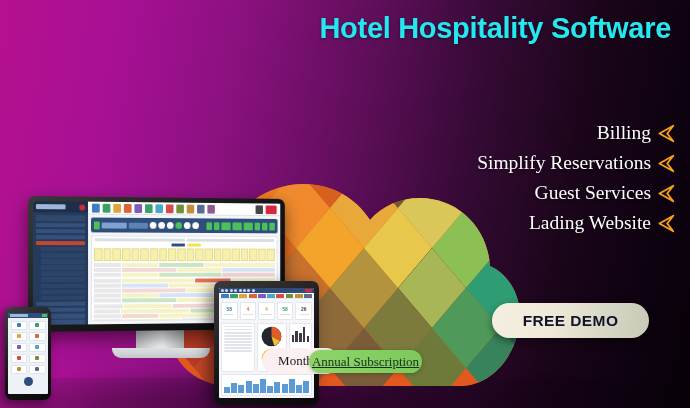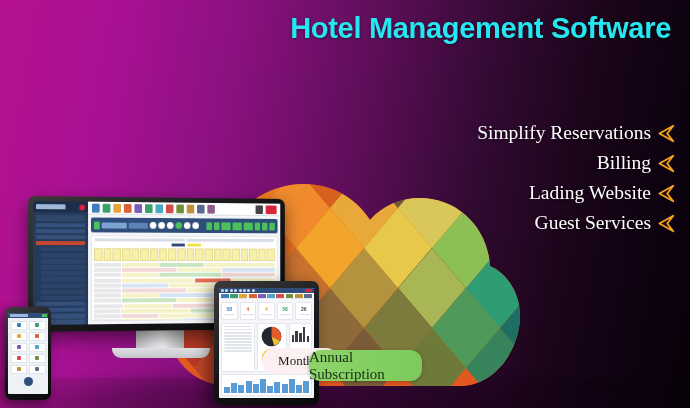--- a/index.html
+++ b/index.html
@@ -157,25 +157,26 @@
   .ph-app i{width:4px;height:4px;border-radius:1px;}
   .ph-fab{margin:1px auto 0;width:9px;height:9px;border-radius:50%;background:#2e4d7a;}
   
   .pill-monthly{
     position:absolute;left:262px;top:348px;width:77px;height:26px;z-index:25;
     background:linear-gradient(90deg,#fdeef1,#fbf4f2);
     border-radius:13px;display:flex;align-items:center;justify-content:center;
     font-family:"Liberation Serif",serif;font-size:13px;color:#1d1d1d;
   }
   .pill-annual{
-    position:absolute;left:309px;top:350px;width:113px;height:31px;z-index:26;
+    position:absolute;left:309px;top:350px;width:113px;height:23px;z-index:26;
     background:linear-gradient(90deg,#8fd36a,#84cf62 55%,#7ec95c);
     border-radius:12px;display:flex;align-items:center;justify-content:center;
-    font-family:"Liberation Serif",serif;font-size:15px;color:#17301a;
+    font-family:"Liberation Serif",serif;font-size:13px;color:#17301a;
     box-shadow:0 1px 4px rgba(0,0,0,.25);
+    text-decoration:underline;
   }
 </style>
 </head>
 <body>
 
 <div id="banner">
 
   <div class="floor-band"></div>
   <div class="floor-shadow"></div>
 
@@ -566,44 +567,45 @@
       </div>
       <div class="ph-fab"></div>
     </div>
   </div>
 
   <div class="pill-monthly">Monthly</div>
   <div class="pill-annual">Annual Subscription</div>
 
 
   <div class="headline">
-    <div class="hl2">Hotel Management Software</div>
+    <div class="hl2">Hotel Hospitality Software</div>
   </div>
 
   <div class="features">
+    <div class="feat">
+      <span class="feat-label">Billing</span>
+      <svg class="chev" viewBox="0 0 24 22">
+        <path d="M21,2 L5,11 L21,20 L14,11 Z" fill="none" stroke="#f5a11b" stroke-width="2.2" stroke-linejoin="round"></path>
+      </svg>
+    </div>
     <div class="feat">
       <span class="feat-label">Simplify Reservations</span>
       <svg class="chev" viewBox="0 0 24 22">
         <path d="M21,2 L5,11 L21,20 L14,11 Z" fill="none" stroke="#f5a11b" stroke-width="2.2" stroke-linejoin="round"></path>
       </svg>
     </div>
     <div class="feat">
-      <span class="feat-label">Billing</span>
+      <span class="feat-label">Guest Services</span>
       <svg class="chev" viewBox="0 0 24 22">
         <path d="M21,2 L5,11 L21,20 L14,11 Z" fill="none" stroke="#f5a11b" stroke-width="2.2" stroke-linejoin="round"></path>
       </svg>
     </div>
     <div class="feat">
       <span class="feat-label">Lading Website</span>
       <svg class="chev" viewBox="0 0 24 22">
         <path d="M21,2 L5,11 L21,20 L14,11 Z" fill="none" stroke="#f5a11b" stroke-width="2.2" stroke-linejoin="round"></path>
       </svg>
     </div>
-    <div class="feat">
-      <span class="feat-label">Guest Services</span>
-      <svg class="chev" viewBox="0 0 24 22">
-        <path d="M21,2 L5,11 L21,20 L14,11 Z" fill="none" stroke="#f5a11b" stroke-width="2.2" stroke-linejoin="round"></path>
-      </svg>
-    </div>
   </div>
 
+  <button class="cta">FREE DEMO</button>
 
 </div>
 
 </body></html>

